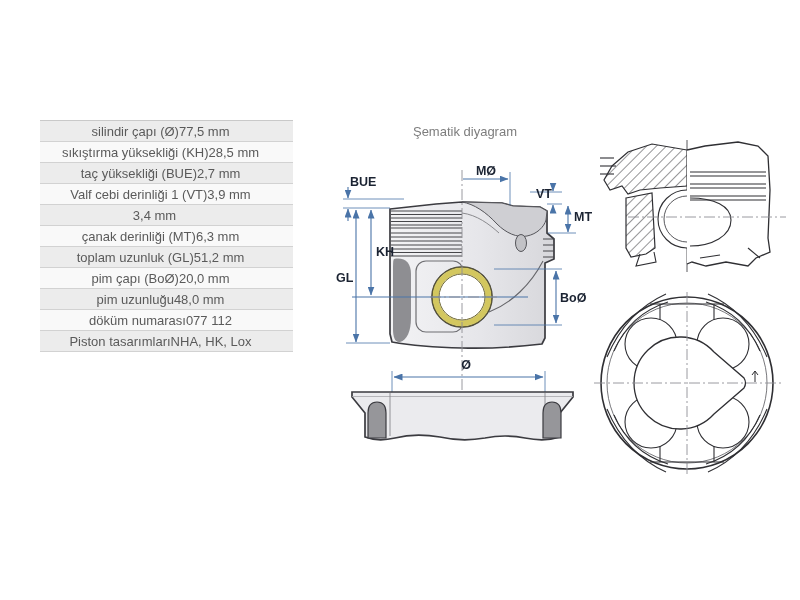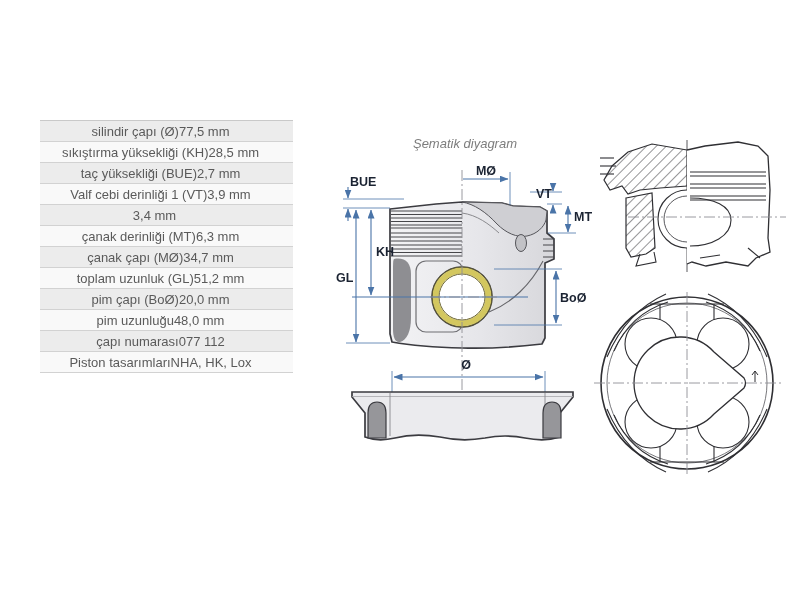--- a/index.html
+++ b/index.html
@@ -6,22 +6,22 @@
   .stage{position:relative;width:800px;height:600px;background:#ffffff;overflow:hidden;
          font-family:"Liberation Sans",sans-serif;}
   .spec-table{position:absolute;left:40px;top:120px;width:253px;border-top:1px solid #c9c9c9;
               font-size:13px;color:#5a5a5a;}
   .spec-row{display:flex;justify-content:center;align-items:center;height:20px;
             border-bottom:1px solid #d2d2d2;}
   .spec-row:nth-child(odd){background:#ececec;}
   .spec-row:nth-child(even){background:#f9f9f9;}
   .spec-lbl{padding-left:12px;white-space:nowrap;}
   .spec-val{padding-right:24px;white-space:nowrap;text-align:right;}
-  .diagram-title{position:absolute;left:385px;top:136px;width:160px;text-align:center;
-                 color:#7d7d7d;font-size:13px;font-style:italic;}
+  .diagram-title{position:absolute;left:385px;top:124px;width:160px;text-align:center;
+                 color:#7d7d7d;font-size:13px;}
   svg{position:absolute;left:0;top:0;}
   .dimlbl{font-family:"Liberation Sans",sans-serif;font-size:12.5px;font-weight:bold;fill:#1b2332;}
   .dim{stroke:#4a74a8;stroke-width:1.1;fill:none;}
   .ext{stroke:#4a74a8;stroke-width:0.8;fill:none;}
   .cl{stroke:#8f8f95;stroke-width:0.9;fill:none;stroke-dasharray:11 3 2 3;}
   .ln{stroke:#46464a;stroke-width:1;fill:none;}
   .outline{stroke:#3b3b40;stroke-width:1.7;}
   .thin{stroke:#2f2f33;stroke-width:1.1;fill:none;}
 </style>
 </head>
@@ -47,37 +47,33 @@
         <span class="spec-val">3,9 mm</span>
       </div>
     <div class="spec-row">
         <span class="spec-val">3,4 mm</span>
       </div>
     <div class="spec-row">
         <span class="spec-lbl">çanak derinliği (MT)</span>
         <span class="spec-val">6,3 mm</span>
       </div>
     <div class="spec-row">
-        <span class="spec-lbl">çanak çapı (MØ)</span>
-        <span class="spec-val">34,7 mm</span>
-      </div>
-    <div class="spec-row">
         <span class="spec-lbl">toplam uzunluk (GL)</span>
         <span class="spec-val">51,2 mm</span>
       </div>
     <div class="spec-row">
         <span class="spec-lbl">pim çapı (BoØ)</span>
         <span class="spec-val">20,0 mm</span>
       </div>
     <div class="spec-row">
         <span class="spec-lbl">pim uzunluğu</span>
         <span class="spec-val">48,0 mm</span>
       </div>
     <div class="spec-row">
-        <span class="spec-lbl">çapı numarası</span>
+        <span class="spec-lbl">döküm numarası</span>
         <span class="spec-val">077 112</span>
       </div>
     <div class="spec-row">
         <span class="spec-lbl">Piston tasarımları</span>
         <span class="spec-val">NHA, HK, Lox</span>
       </div>
   </div>
 
   <div class="diagram-title">Şematik diyagram</div>
 

